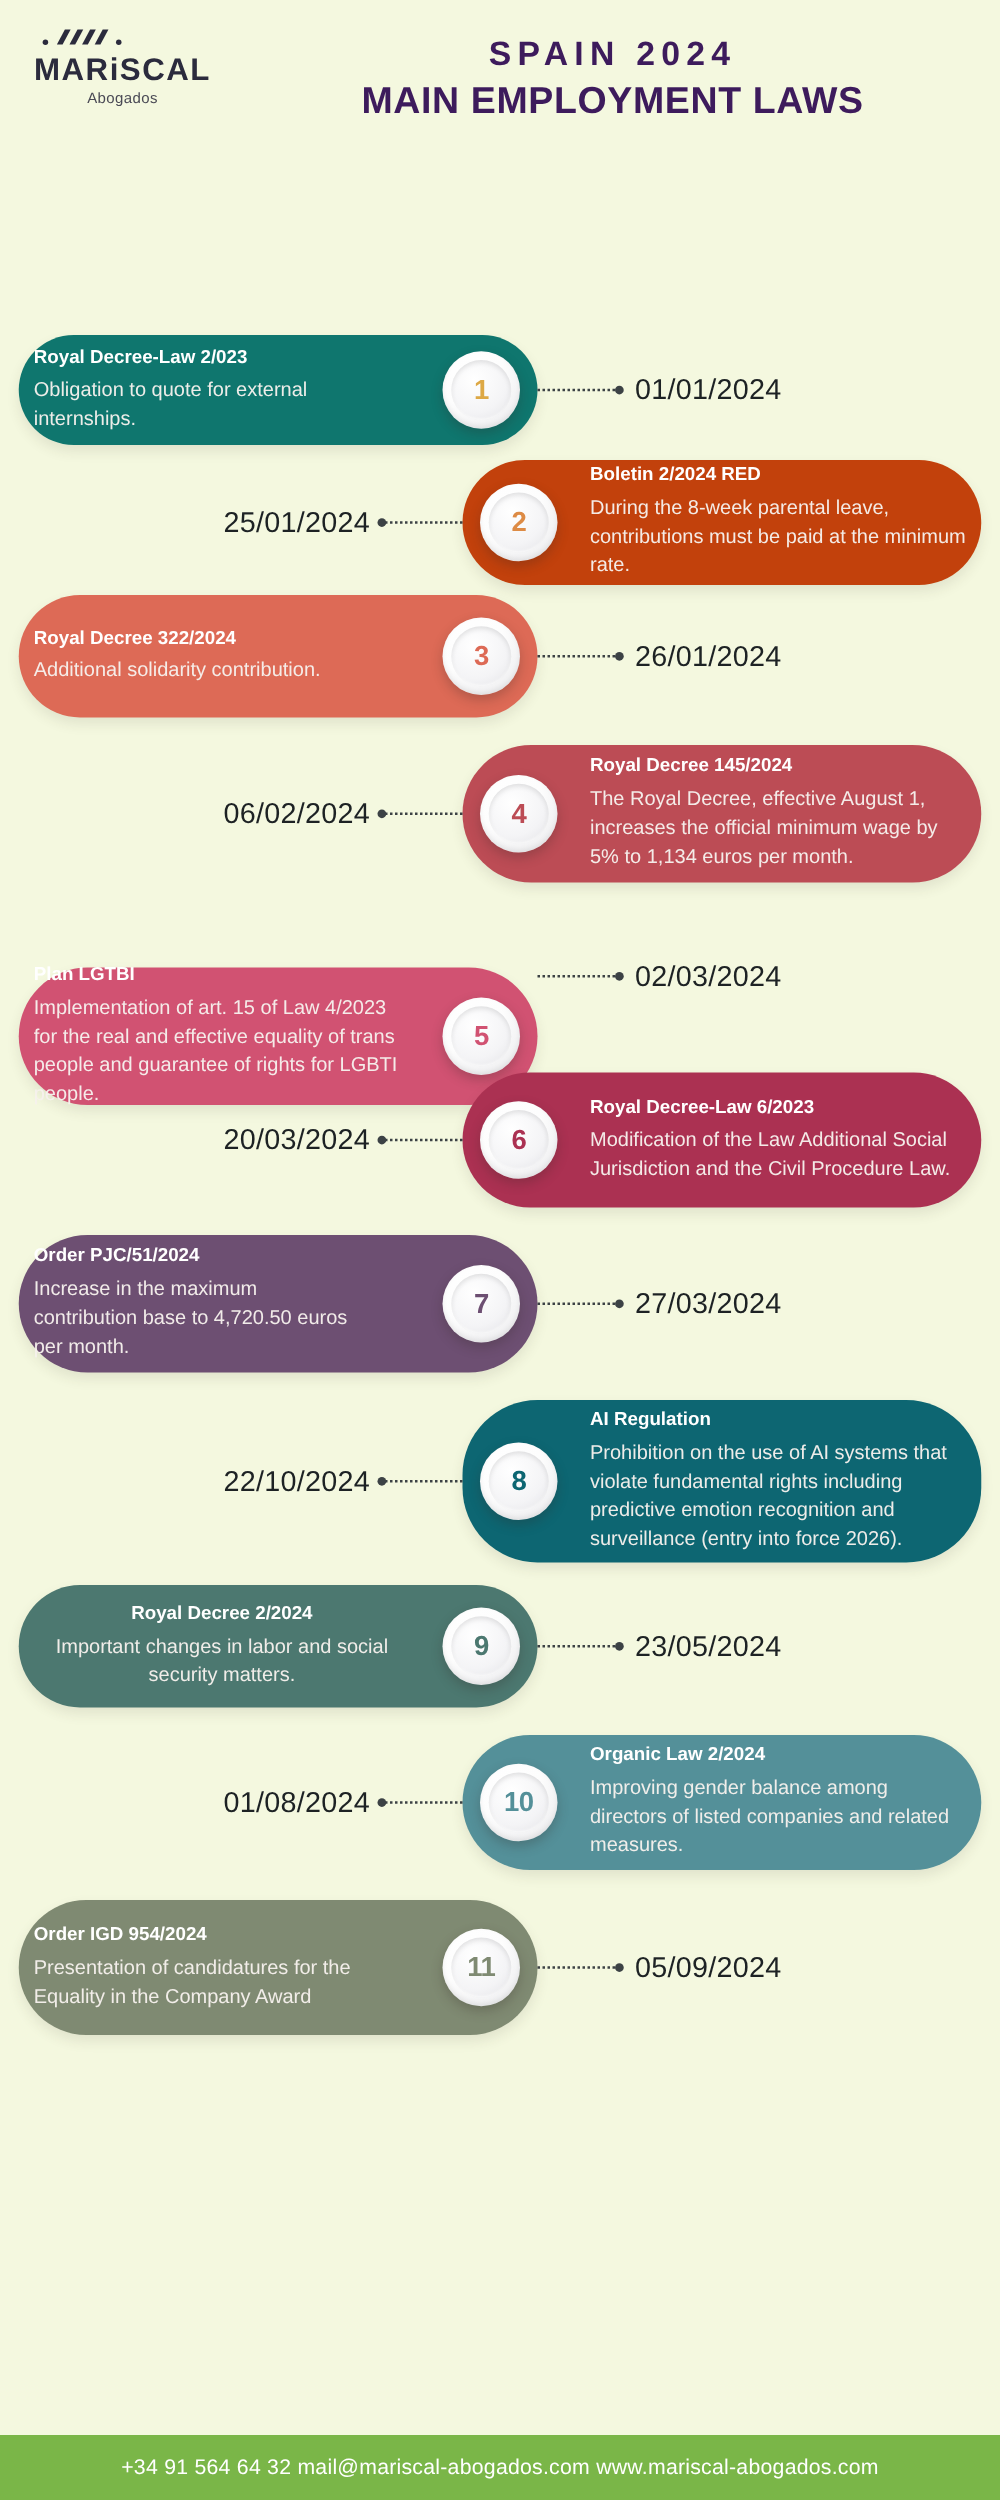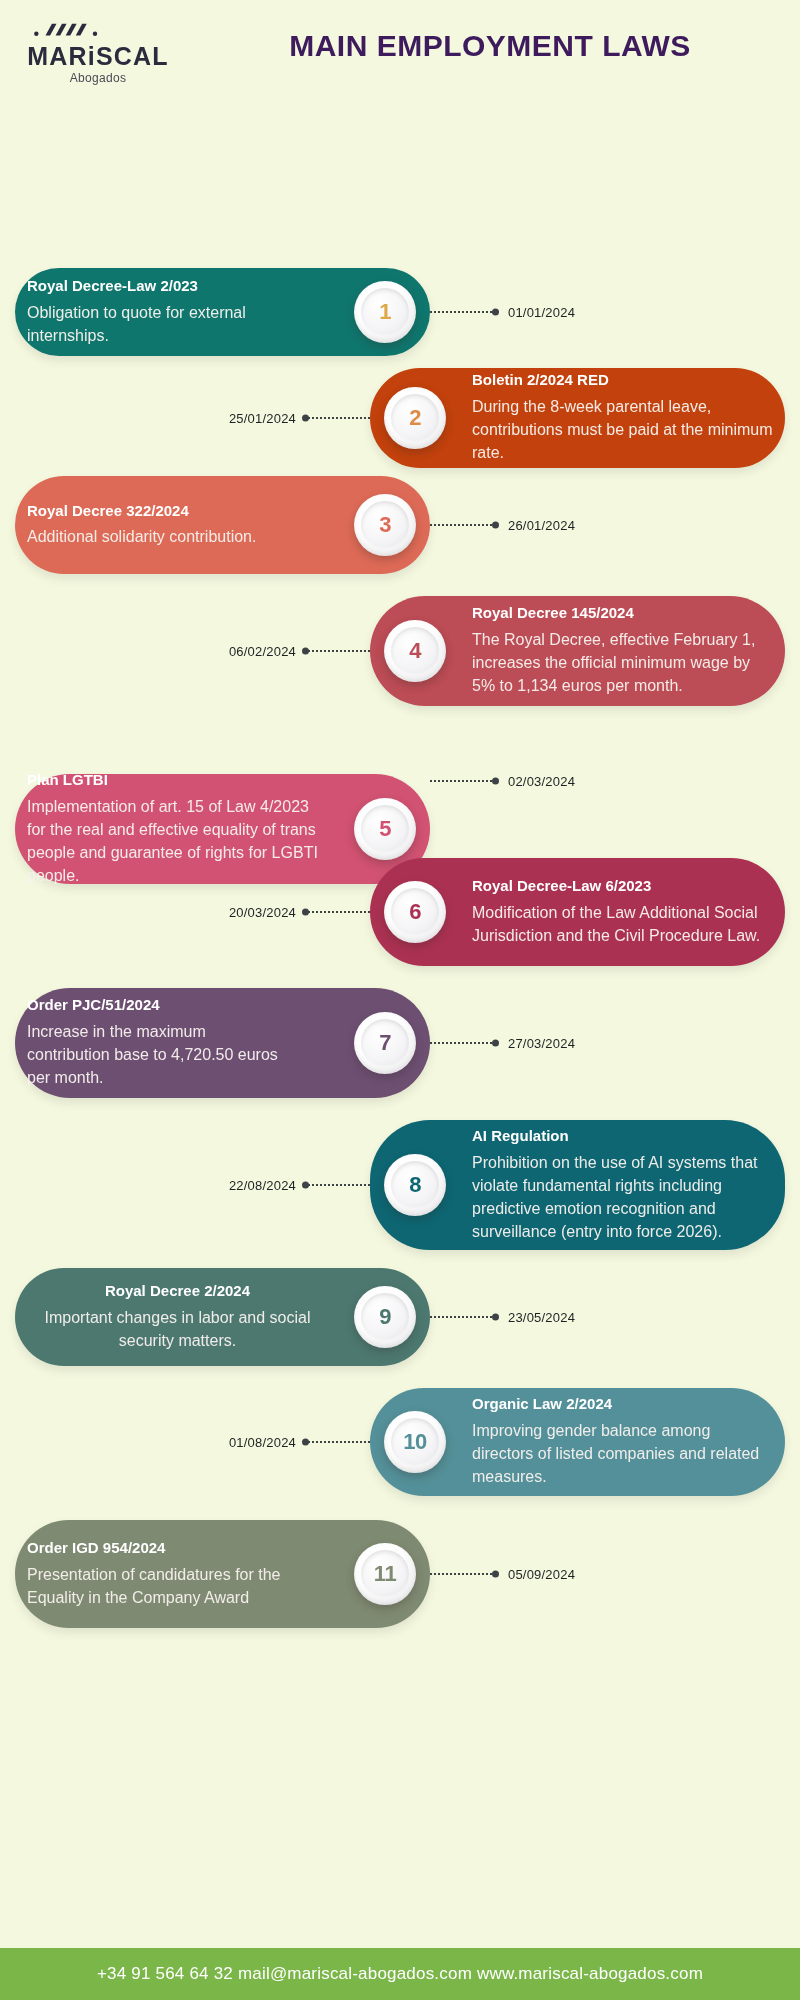--- a/index.html
+++ b/index.html
@@ -151,21 +151,21 @@
     position: absolute;
     width: 7px;
     height: 7px;
     border-radius: 50%;
     background: #3c4245;
     top: 50%;
     transform: translateY(-50%);
   }
   .date {
     position: absolute;
-    font-size: 13px;
+    font-size: 23px;
     color: #1d2224;
     top: 50%;
     transform: translateY(-50%);
     white-space: nowrap;
     letter-spacing: 0.2px;
     text-align: center;
   }
 
   
   .footer {
@@ -198,20 +198,21 @@
         <path d="M52 17 L59 4 L64 4 L57 17 Z"></path>
         <path d="M63 17 L70 4 L75 4 L68 17 Z"></path>
       </g>
       <circle cx="84" cy="15" r="2.4" fill="#2b2b3d"></circle>
     </svg>
     <div class="logo-word">MARiSCAL</div>
     <div class="logo-sub">Abogados</div>
   </div>
 
   <div class="title-wrap">
+    <div class="title-line1" style="color: rgb(61, 27, 92);">SPAIN 2024</div>
     <div class="title-line2" style="color: rgb(61, 27, 92);">MAIN EMPLOYMENT LAWS</div>
   </div>
 
 </div>
 
 <div class="timeline" id="timeline">
     <div class="row" style="height: 0px;">
       <div class="card left" style="top: 128px; height: 88px; width: 415px; background: #0f766e;">
         <div class="card-text">
           <div class="card-title">Royal Decree-Law 2/023</div>
@@ -250,21 +251,21 @@
         </div>
       </div>
       <div class="connector" style="top: 384px; left: 430px; width: 62px;"></div>
       <div class="dot" style="top: 385px; left: 492px;"></div>
       <div class="date" style="top: 385px; left: 508px;">26/01/2024</div>
     </div>
     <div class="row" style="height: 0px;">
       <div class="card right" style="top: 456px; height: 110px; width: 415px; background: rgb(188, 76, 85);">
         <div class="card-text">
           <div class="card-title">Royal Decree 145/2024</div>
-          <div class="card-desc">The Royal Decree, effective February 1, increases the official minimum wage by 5% to 1,134 euros per month.</div>
+          <div class="card-desc">The Royal Decree, effective August 1, increases the official minimum wage by 5% to 1,134 euros per month.</div>
         </div>
         <div class="badge">
           <span class="badge-num" style="color: rgb(188, 76, 85);">4</span>
         </div>
       </div>
       <div class="connector" style="top: 510px; left: 308px; width: 62px;"></div>
       <div class="dot" style="top: 511px; left: 302px;"></div>
       <div class="date" style="top: 511px; right: 504px;">06/02/2024</div>
     </div>
     <div class="row" style="height: 0px;">
@@ -314,21 +315,21 @@
         <div class="card-text">
           <div class="card-title">AI Regulation</div>
           <div class="card-desc">Prohibition on the use of AI systems that violate fundamental rights including predictive emotion recognition and surveillance (entry into force 2026).</div>
         </div>
         <div class="badge">
           <span class="badge-num" style="color: rgb(13, 102, 114);">8</span>
         </div>
       </div>
       <div class="connector" style="top: 1044px; left: 308px; width: 62px;"></div>
       <div class="dot" style="top: 1045px; left: 302px;"></div>
-      <div class="date" style="top: 1045px; right: 504px;">22/08/2024</div>
+      <div class="date" style="top: 1045px; right: 504px;">22/10/2024</div>
     </div>
     <div class="row" style="height: 0px;">
       <div class="card left" style="top: 1128px; height: 98px; width: 415px; background: rgb(76, 120, 112);">
         <div class="card-text" style="text-align: center;">
           <div class="card-title">Royal Decree 2/2024</div>
           <div class="card-desc">Important changes in labor and social security matters.</div>
         </div>
         <div class="badge">
           <span class="badge-num" style="color: rgb(76, 120, 112);">9</span>
         </div>

